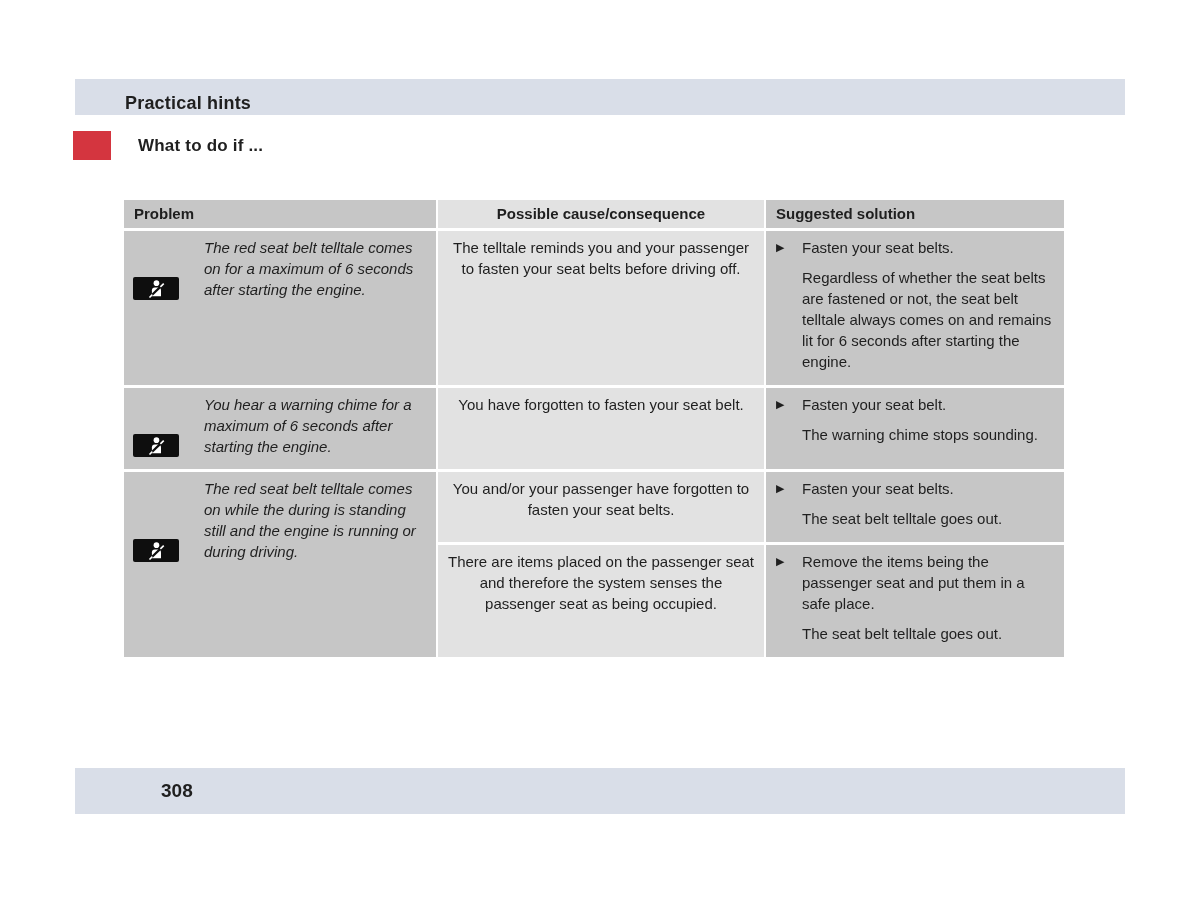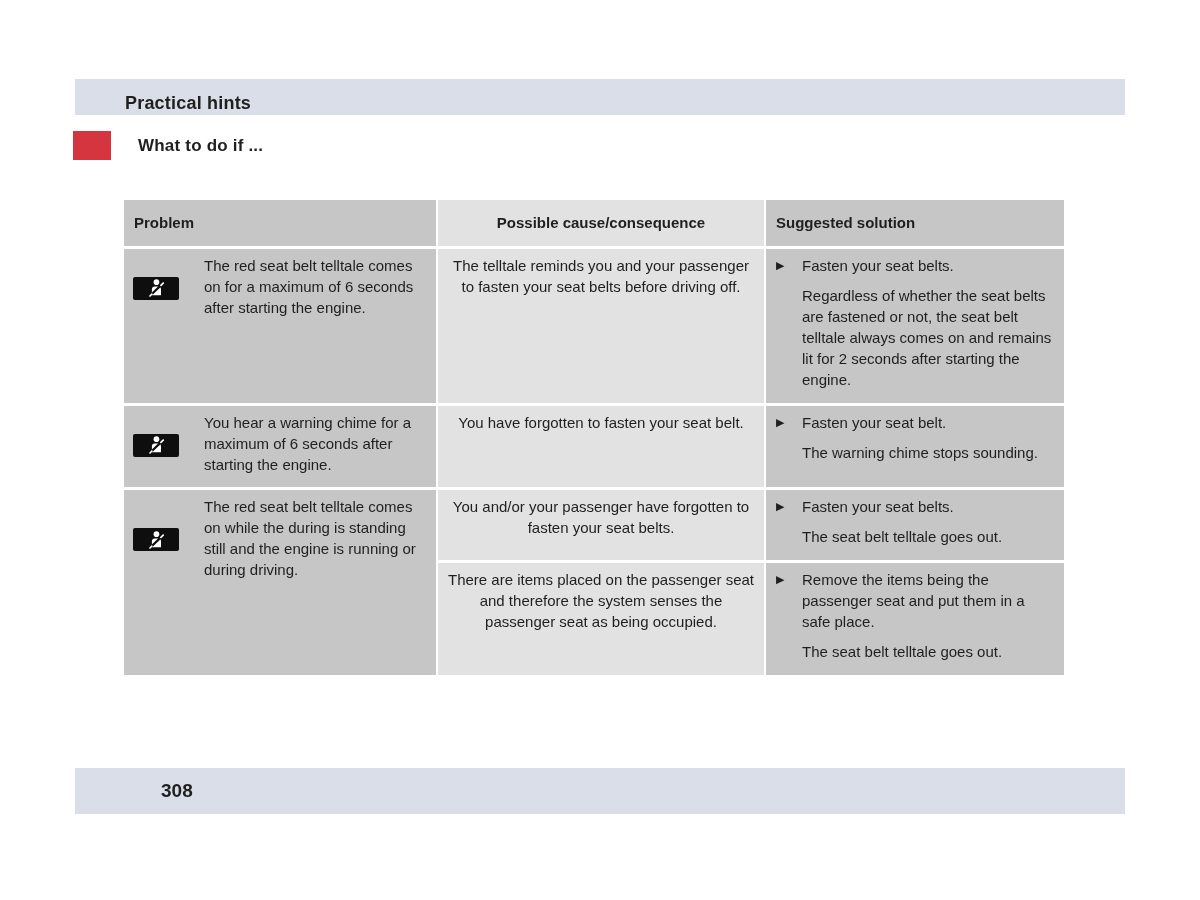--- a/index.html
+++ b/index.html
@@ -46,32 +46,32 @@
     width:944px;
     border-collapse:separate;
     border-spacing:2px 3px;
     table-layout:fixed;
   }
   col.c1 { width:312px; }
   col.c2 { width:326px; }
   col.c3 { width:298px; }
   th {
     text-align:left; font-size:15px; font-weight:bold;
-    padding:4px 10px; height:46px; line-height:20px;
+    padding:4px 10px; height:28px; line-height:20px;
     vertical-align:middle;
   }
   td {
     vertical-align:top;
     font-size:15px; line-height:21px;
     padding:6px 10px 13px 10px;
   }
   .bg-dark { background:var(--cell-dark); }
   .bg-light { background:var(--cell-light);text-align:center; }
   td.cell-problem { padding:6px 6px 12px 0; }
-  .prob-inner { display:flex; align-items:center; }
+  .prob-inner { display:flex; align-items:flex-end;font-style:italic; }
   .icon-box {
     flex:none;
     width:46px; height:23px;
     margin:3px 0 0 9px;
     background:var(--icon-bg);
     border-radius:2px;
     display:flex; align-items:center; justify-content:center;
   }
   .prob-text { margin-left:25px; flex:1; }
   .sol-action { display:flex; align-items:flex-start; }
@@ -132,21 +132,21 @@
         </div>
       </td>
       <td class="bg-light">
         <span>The telltale reminds you and your passenger to fasten your seat belts before driving off.</span>
       </td>
       <td class="bg-dark">
         <div class="sol-action">
           <span class="sol-bullet">▶</span>
           <span>Fasten your seat belts.</span>
         </div>
-        <div class="sol-note">Regardless of whether the seat belts are fastened or not, the seat belt telltale always comes on and remains lit for 2 seconds after starting the engine.</div>
+        <div class="sol-note">Regardless of whether the seat belts are fastened or not, the seat belt telltale always comes on and remains lit for 6 seconds after starting the engine.</div>
       </td>
     </tr>
 
     <tr>
       <td class="bg-dark cell-problem">
         <div class="prob-inner">
           <span class="icon-box">
             <svg viewBox="0 0 44 22" width="40" height="20" aria-hidden="true">
               <circle cx="22.5" cy="4.6" r="3.1" fill="#fff"></circle>
               <path d="M17.5 19 L17.5 12.5 Q17.5 9.3 20.6 9.3 L24.4 9.3 Q27.5 9.3 27.5 12.5 L27.5 19 Z" fill="#fff"></path>

